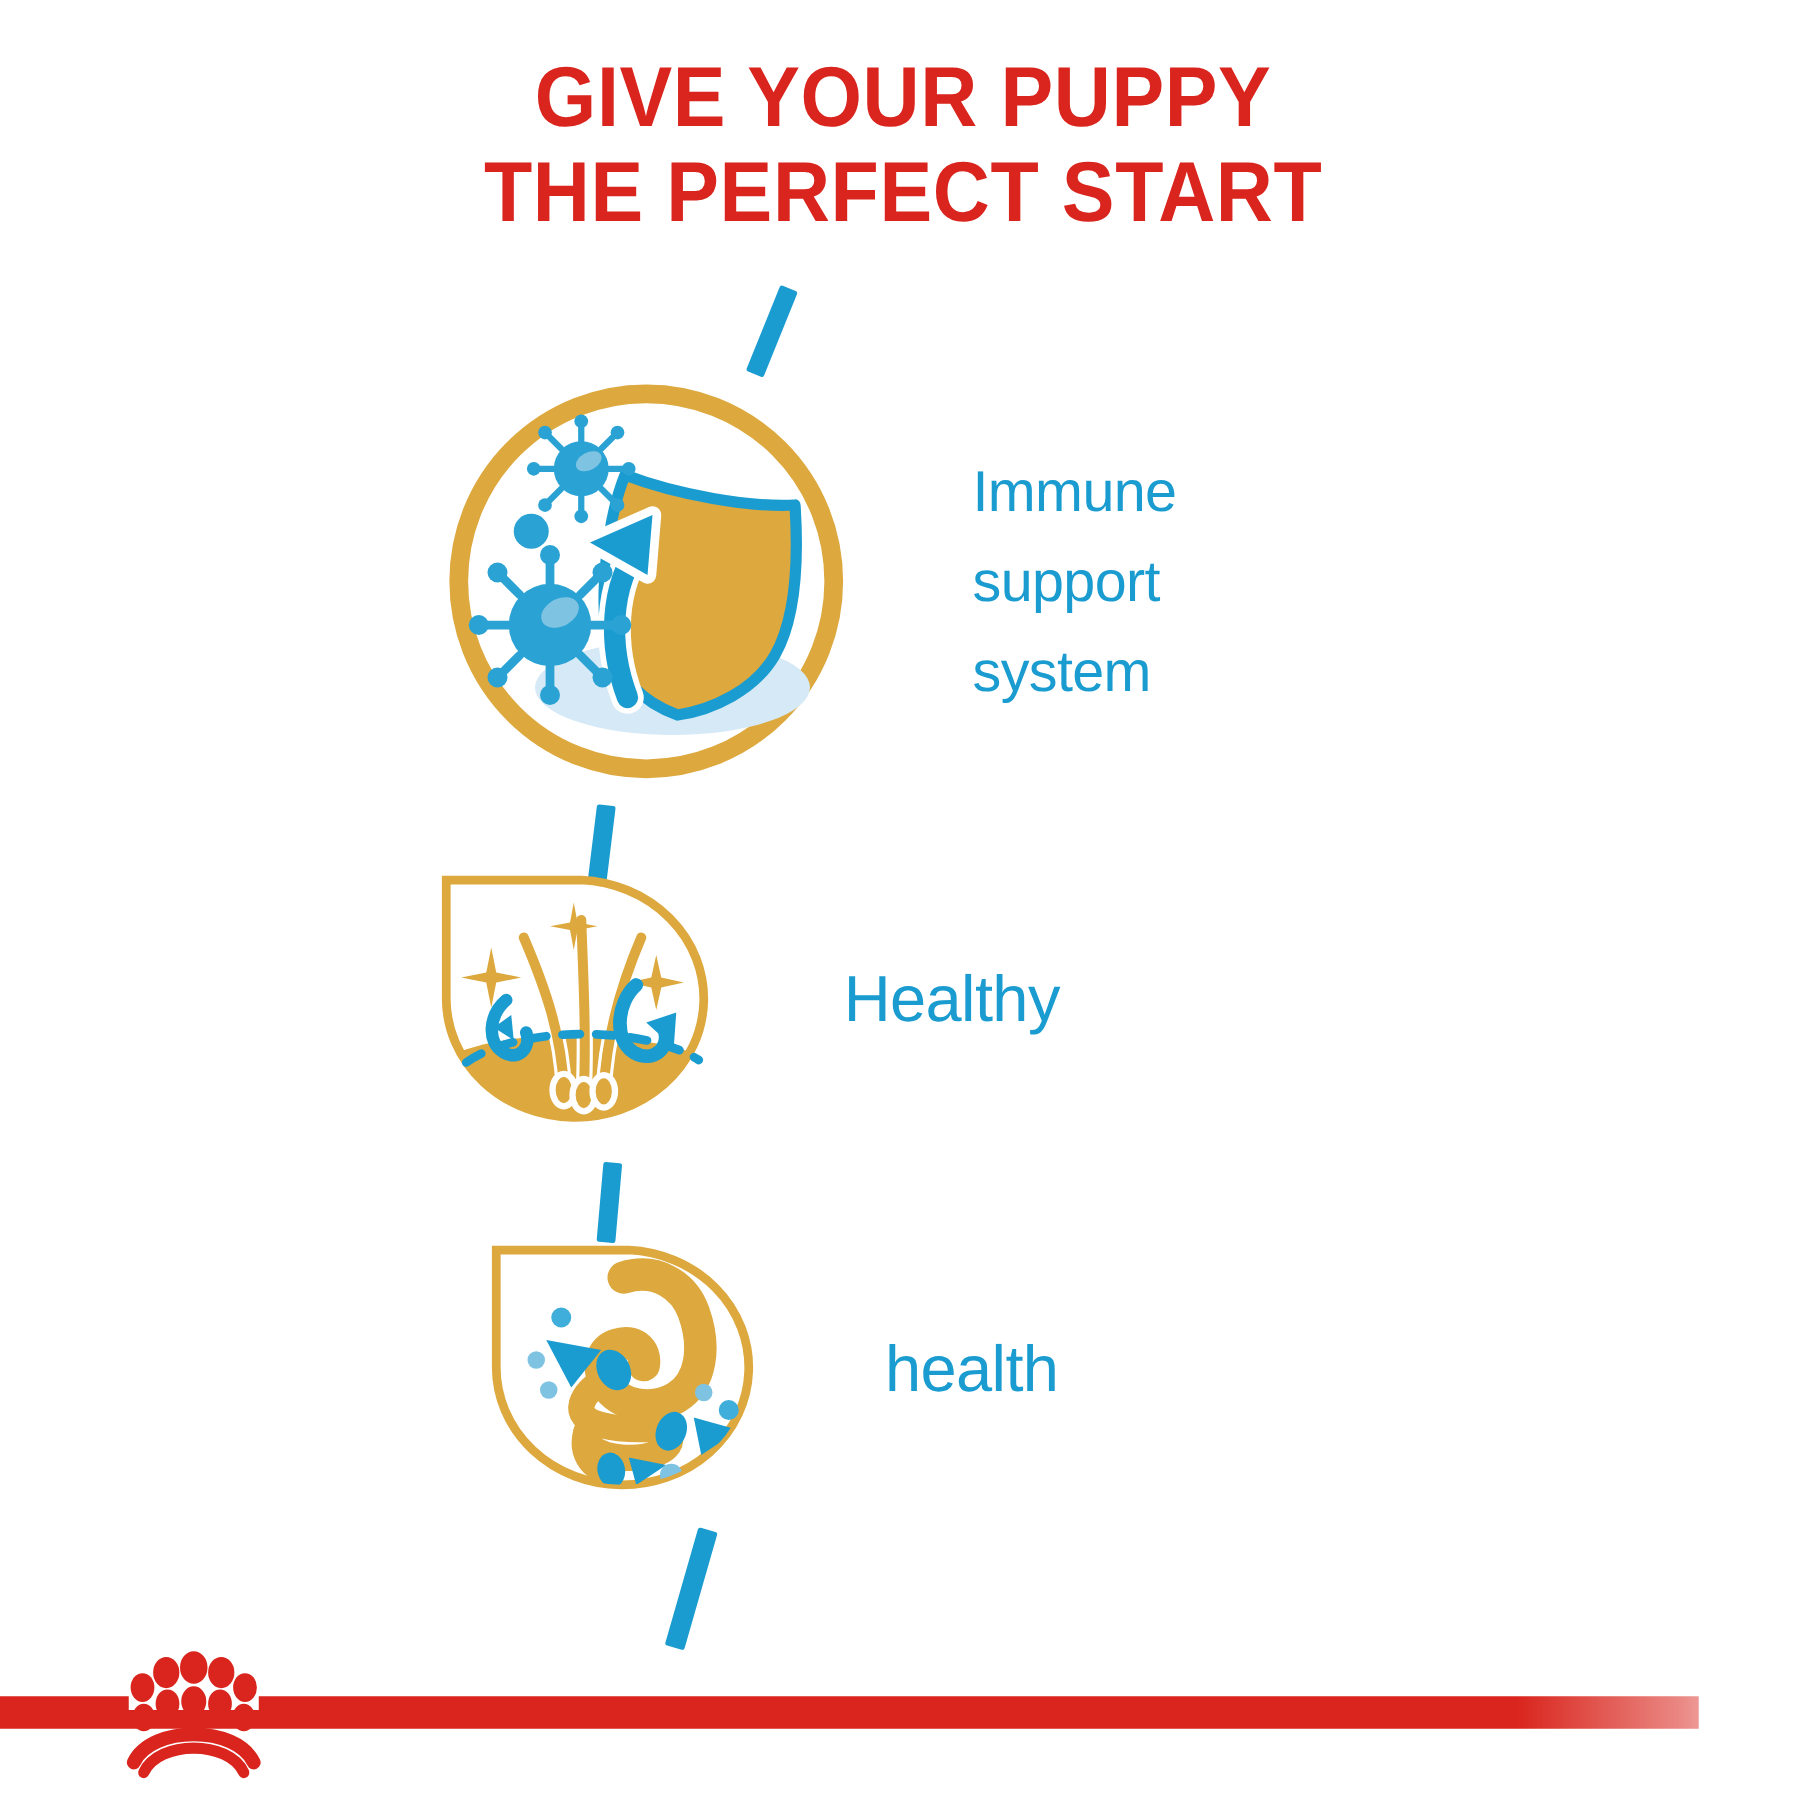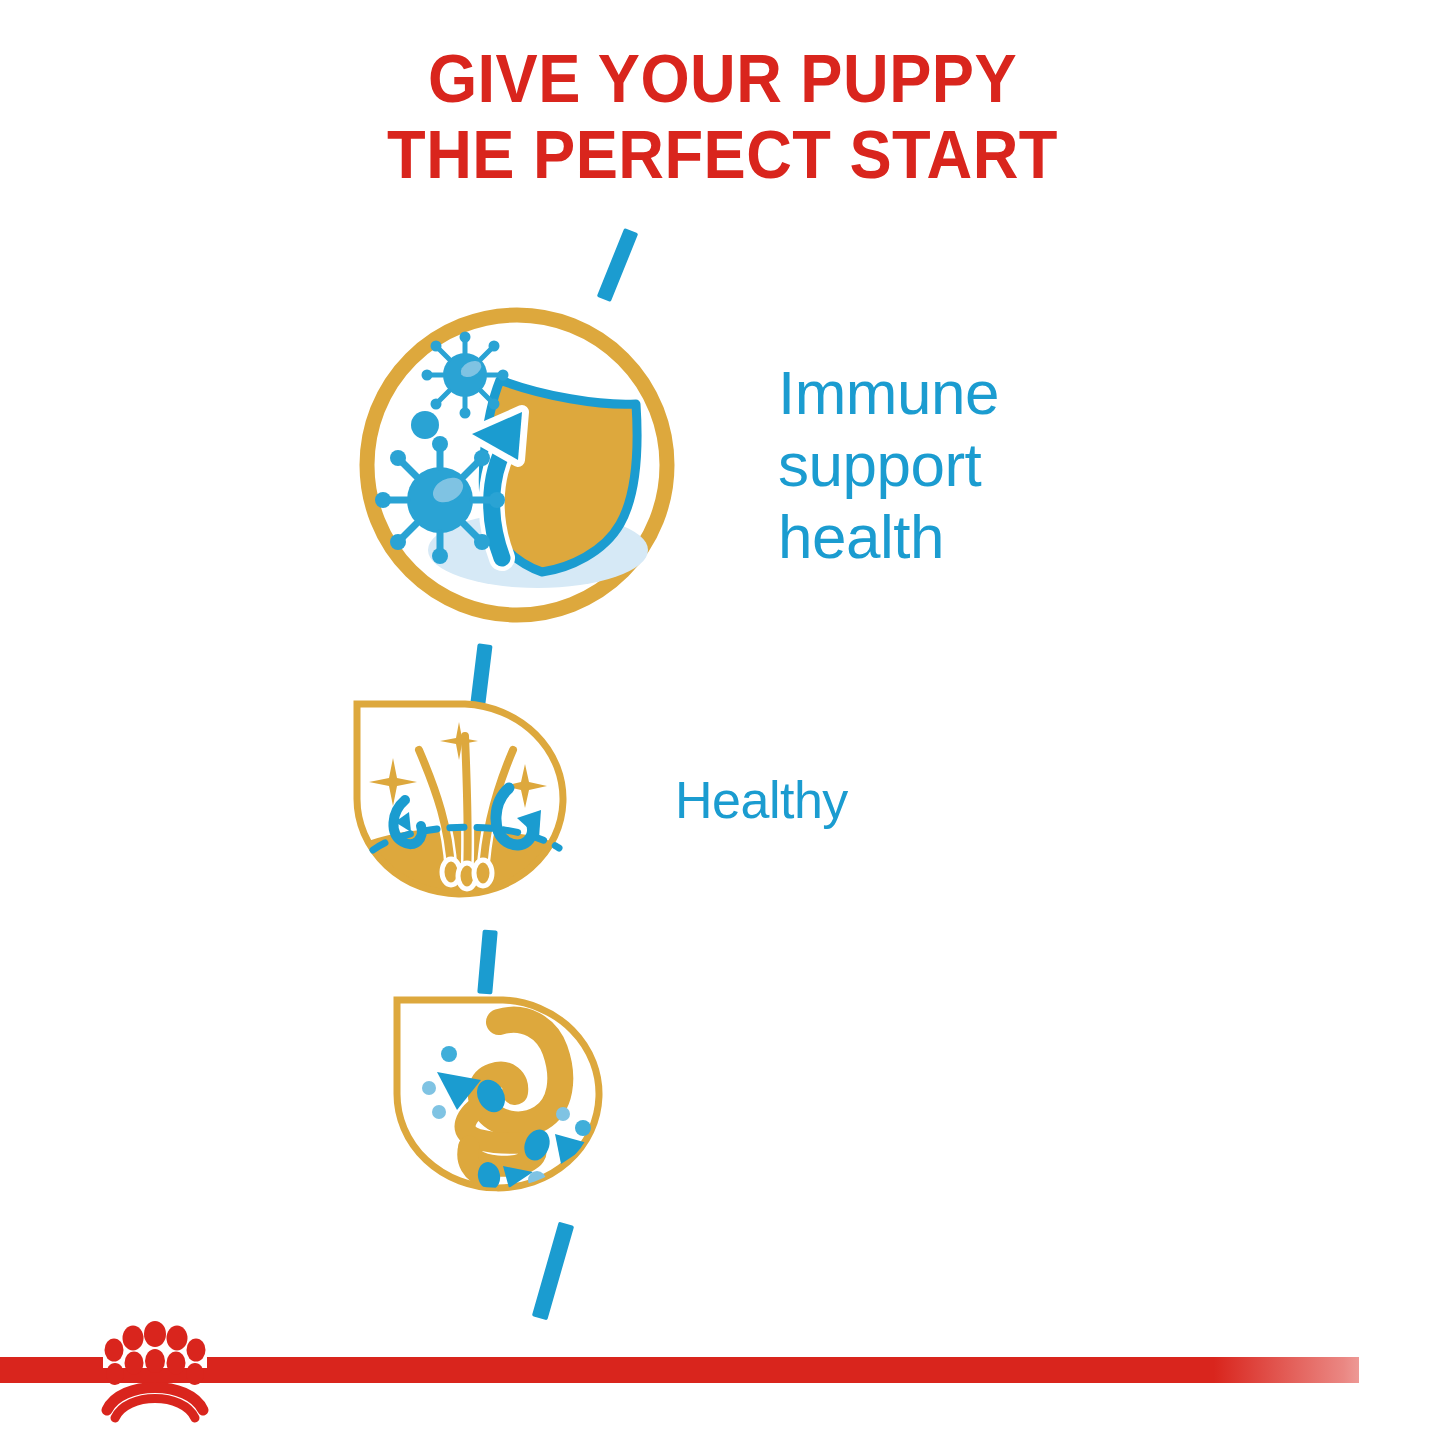--- a/index.html
+++ b/index.html
@@ -50,21 +50,21 @@
     color: #1B9CD0;
     font-family: "Liberation Sans", sans-serif;
     font-weight: normal;
     font-size: 52px;
     line-height: 68px;
     letter-spacing: -0.5px;
   }
   .feature-label .ln { display: block; white-space: nowrap; }
 
   #feature-immune   { left: 352px; top: 300px;  }
-  #feature-immune .feature-label { margin-left: 96px; font-size: 62px; line-height: 72px; }
+  #feature-immune .feature-label { margin-left: 96px; font-size: 46px; line-height: 72px; }
   #feature-skin     { left: 345px; top: 692px;  }
   #feature-skin .feature-label { margin-left: 90px; }
   #feature-digest   { left: 385px; top: 988px;  }
   #feature-digest .feature-label { margin-left: 88px; }
 
   
   .dash {
     position: absolute;
     background: #1B9CD0;
     border-radius: 2px;
@@ -176,21 +176,21 @@
           <circle cx="75" cy="75" r="5.5"></circle>
             <circle cx="84" cy="46" r="5.5"></circle>
         </g>
 
         <circle cx="73" cy="125" r="14" fill="#2AA3D4"></circle>
       </svg>
     </div>
     <div class="feature-label">
       <span class="ln">Immune</span>
       <span class="ln">support</span>
-      <span class="ln">health</span>
+      <span class="ln">system</span>
     </div>
   </div>
 
   <div class="feature" id="feature-skin">
     <div class="feature-icon">
       <svg width="240" height="215" viewBox="0 0 240 215" aria-hidden="true">
         <defs>
           <clipPath id="clip-skin">
             <path d="M12,12 L120,12 A103,95 0 1 1 12,107 Z"></path>
           </clipPath>
@@ -272,20 +272,21 @@
           <circle cx="64" cy="66" r="8" fill="#3FAEDA"></circle>
           <circle cx="44" cy="100" r="7" fill="#7FC3E3"></circle>
           <circle cx="54" cy="124" r="7" fill="#7FC3E3"></circle>
           <circle cx="178" cy="126" r="7" fill="#7FC3E3"></circle>
           <circle cx="198" cy="140" r="8" fill="#3FAEDA"></circle>
           <circle cx="152" cy="192" r="9" fill="#7FC3E3"></circle>
         </g>
       </svg>
     </div>
     <div class="feature-label">
+      <span class="ln">health</span>
     </div>
   </div>
 
   <div id="brand-bar"></div>
   <div id="brand-crown">
     <svg width="120" height="110" viewBox="0 0 120 110" aria-hidden="true">
 
       <rect x="8" y="26" width="104" height="24" fill="#FFFFFF"></rect>
       <g fill="#D9251D">
 

